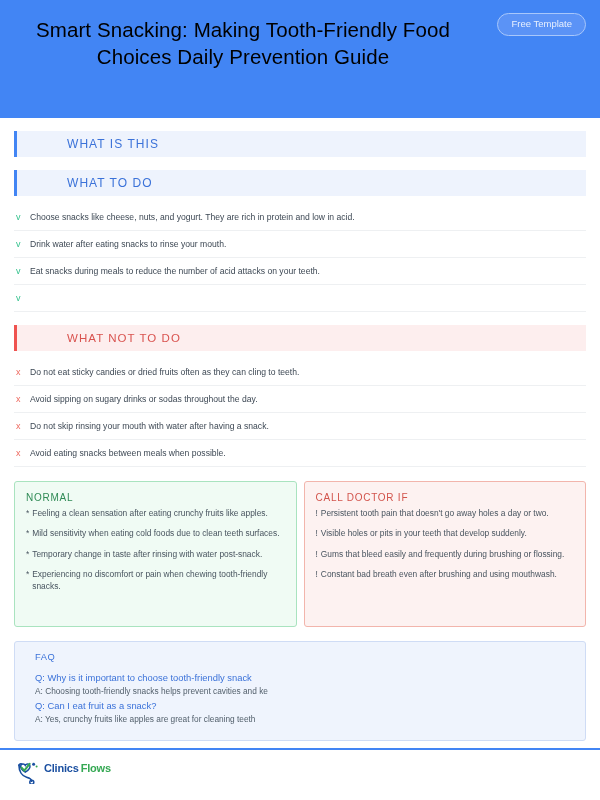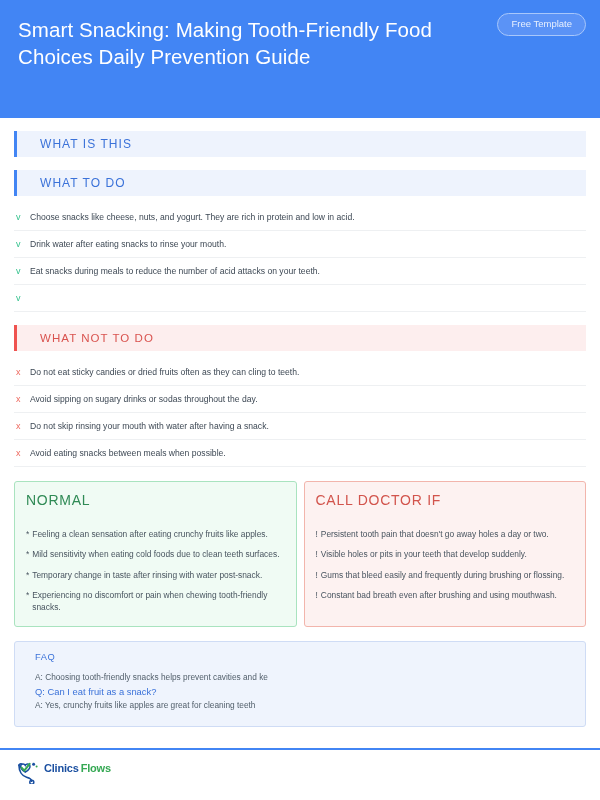--- a/index.html
+++ b/index.html
@@ -23,27 +23,28 @@
 
   
   .header {
     background: #4285f4;
     height: 118px;
     box-sizing: border-box;
     padding: 16px 18px 0 18px;
     position: relative;
   }
   .header-title {
-    color: #ffffff;
+    color: #000000;
     font-size: 20.5px;
     line-height: 27px;
     font-weight: 400;
     letter-spacing: 0.1px;
     max-width: 450px;
     margin: 0;
+    text-align: center;
   }
   .badge {
     position: absolute;
     top: 13px;
     right: 14px;
     border: 1px solid #a8c7fb;
     border-radius: 12px;
     background: #5b93f6;
     color: #e8f0fe;
     font-size: 9.5px;
@@ -65,21 +66,22 @@
   .band-accent {
     width: 3px;
     height: 26px;
     flex: 0 0 3px;
   }
   .band-blue .band-accent { background: #4285f4; }
   .band-red  .band-accent { background: #ef5350; }
   .band-label {
     font-size: 11.5px;
     letter-spacing: 1.05px;
-    padding-left: 23px;
+    padding-left: 10px;
+    margin-left: 40px;
   }
   .band-blue .band-label { color: #3b72d9; font-size: 12px; }
   .band-red  .band-label { color: #d9534f; }
 
   
   .intro {
     margin: 11px 14px 0 14px;
     font-size: 8.6px;
     line-height: 13.2px;
     color: #46525e;
@@ -127,23 +129,23 @@
   }
   .card-normal {
     background: #f0fbf4;
     border: 1px solid #a9e3bf;
   }
   .card-doctor {
     background: #fdf2f1;
     border: 1px solid #f2b5ac;
   }
   .card-title {
-    font-size: 14px;
+    font-size: 10px;
     letter-spacing: 0.75px;
-    margin-bottom: 20px;
+    margin-bottom: 4px;
   }
   .card-normal .card-title { color: #2f8a55; }
   .card-doctor .card-title { color: #d2544c; }
   .card-line {
     font-size: 8.4px;
     line-height: 12.3px;
     color: #48545f;
     margin-bottom: 8px;
     display: flex;
   }
@@ -320,20 +322,21 @@
         <span class="cmark">!</span>
         <span>Constant bad breath even after brushing and using mouthwash.</span>
       </div>
     </div>
 
   </div>
 
   <div class="faq">
     <div class="faq-title">FAQ</div>
     <div>
+      <div class="faq-q">Q: Why is it important to choose tooth-friendly snack</div>
       <div class="faq-a">A: Choosing tooth-friendly snacks helps prevent cavities and ke</div>
     </div>
     <div>
       <div class="faq-q">Q: Can I eat fruit as a snack?</div>
       <div class="faq-a">A: Yes, crunchy fruits like apples are great for cleaning teeth</div>
     </div>
   </div>
 
   <div class="footer">
     <div class="logo">

